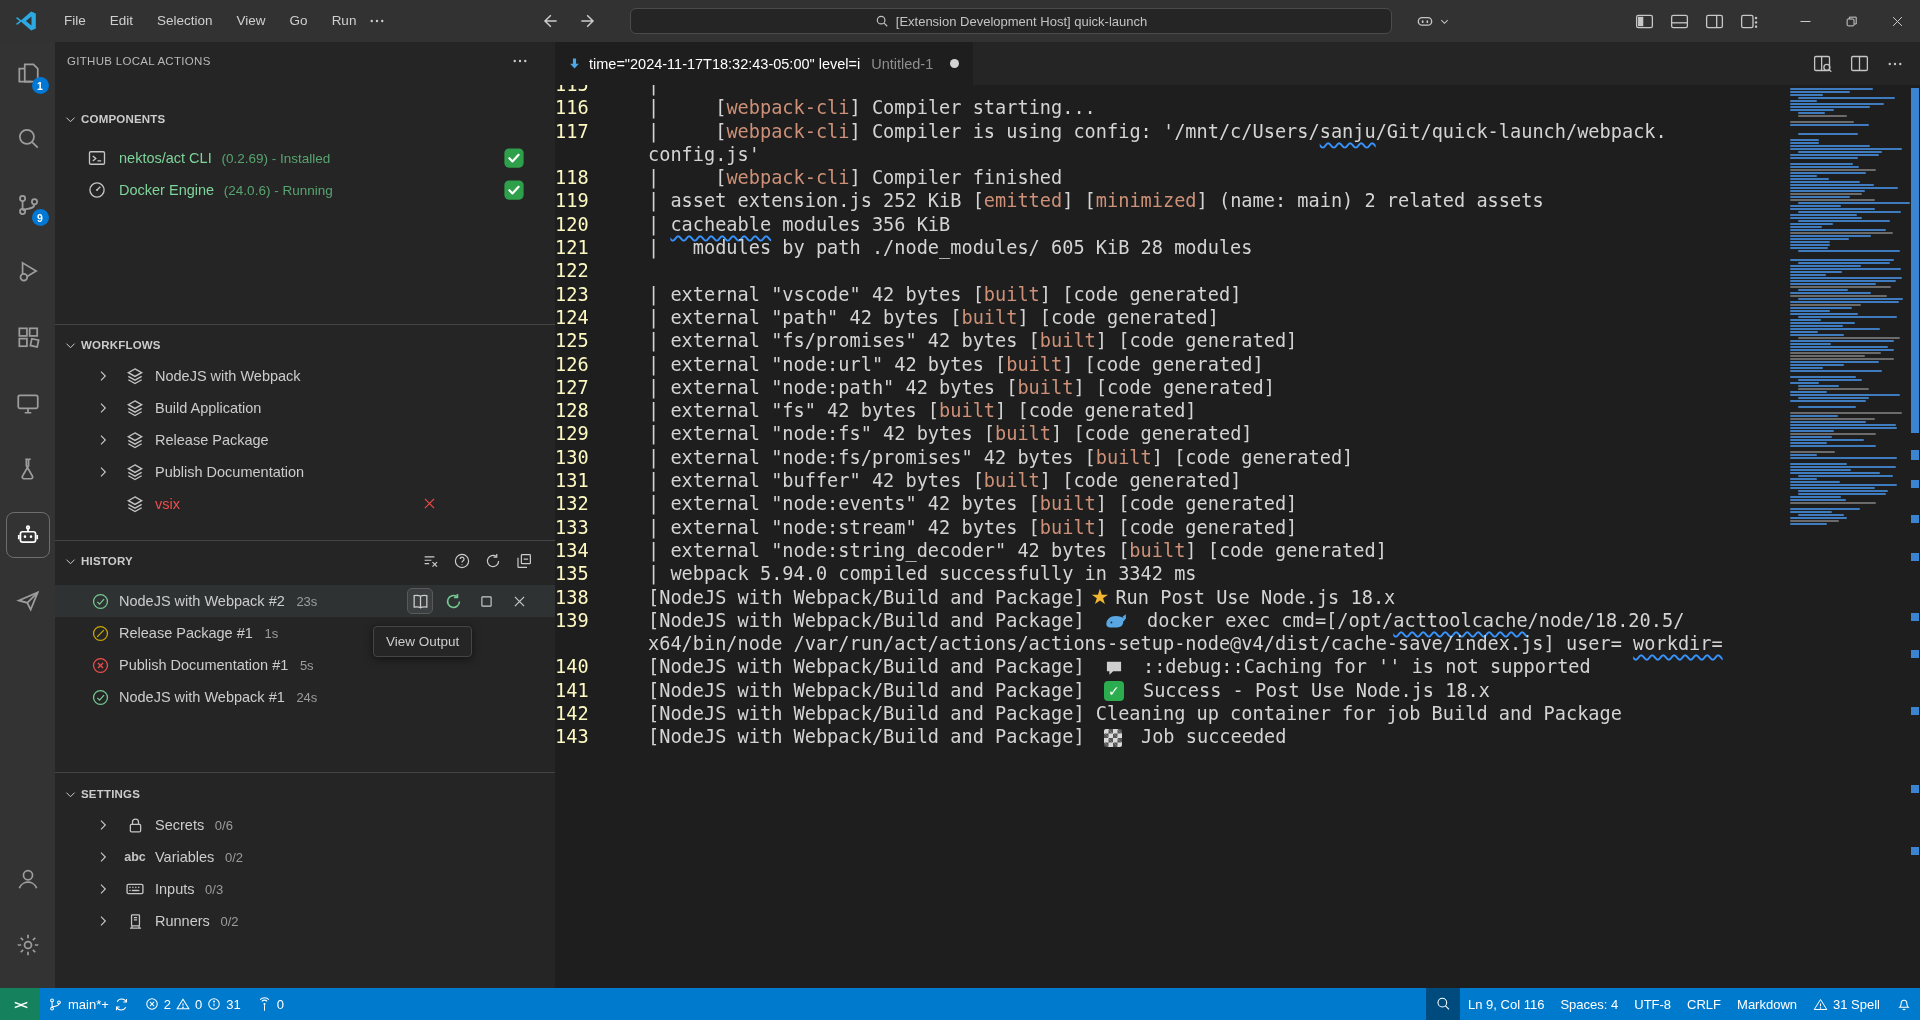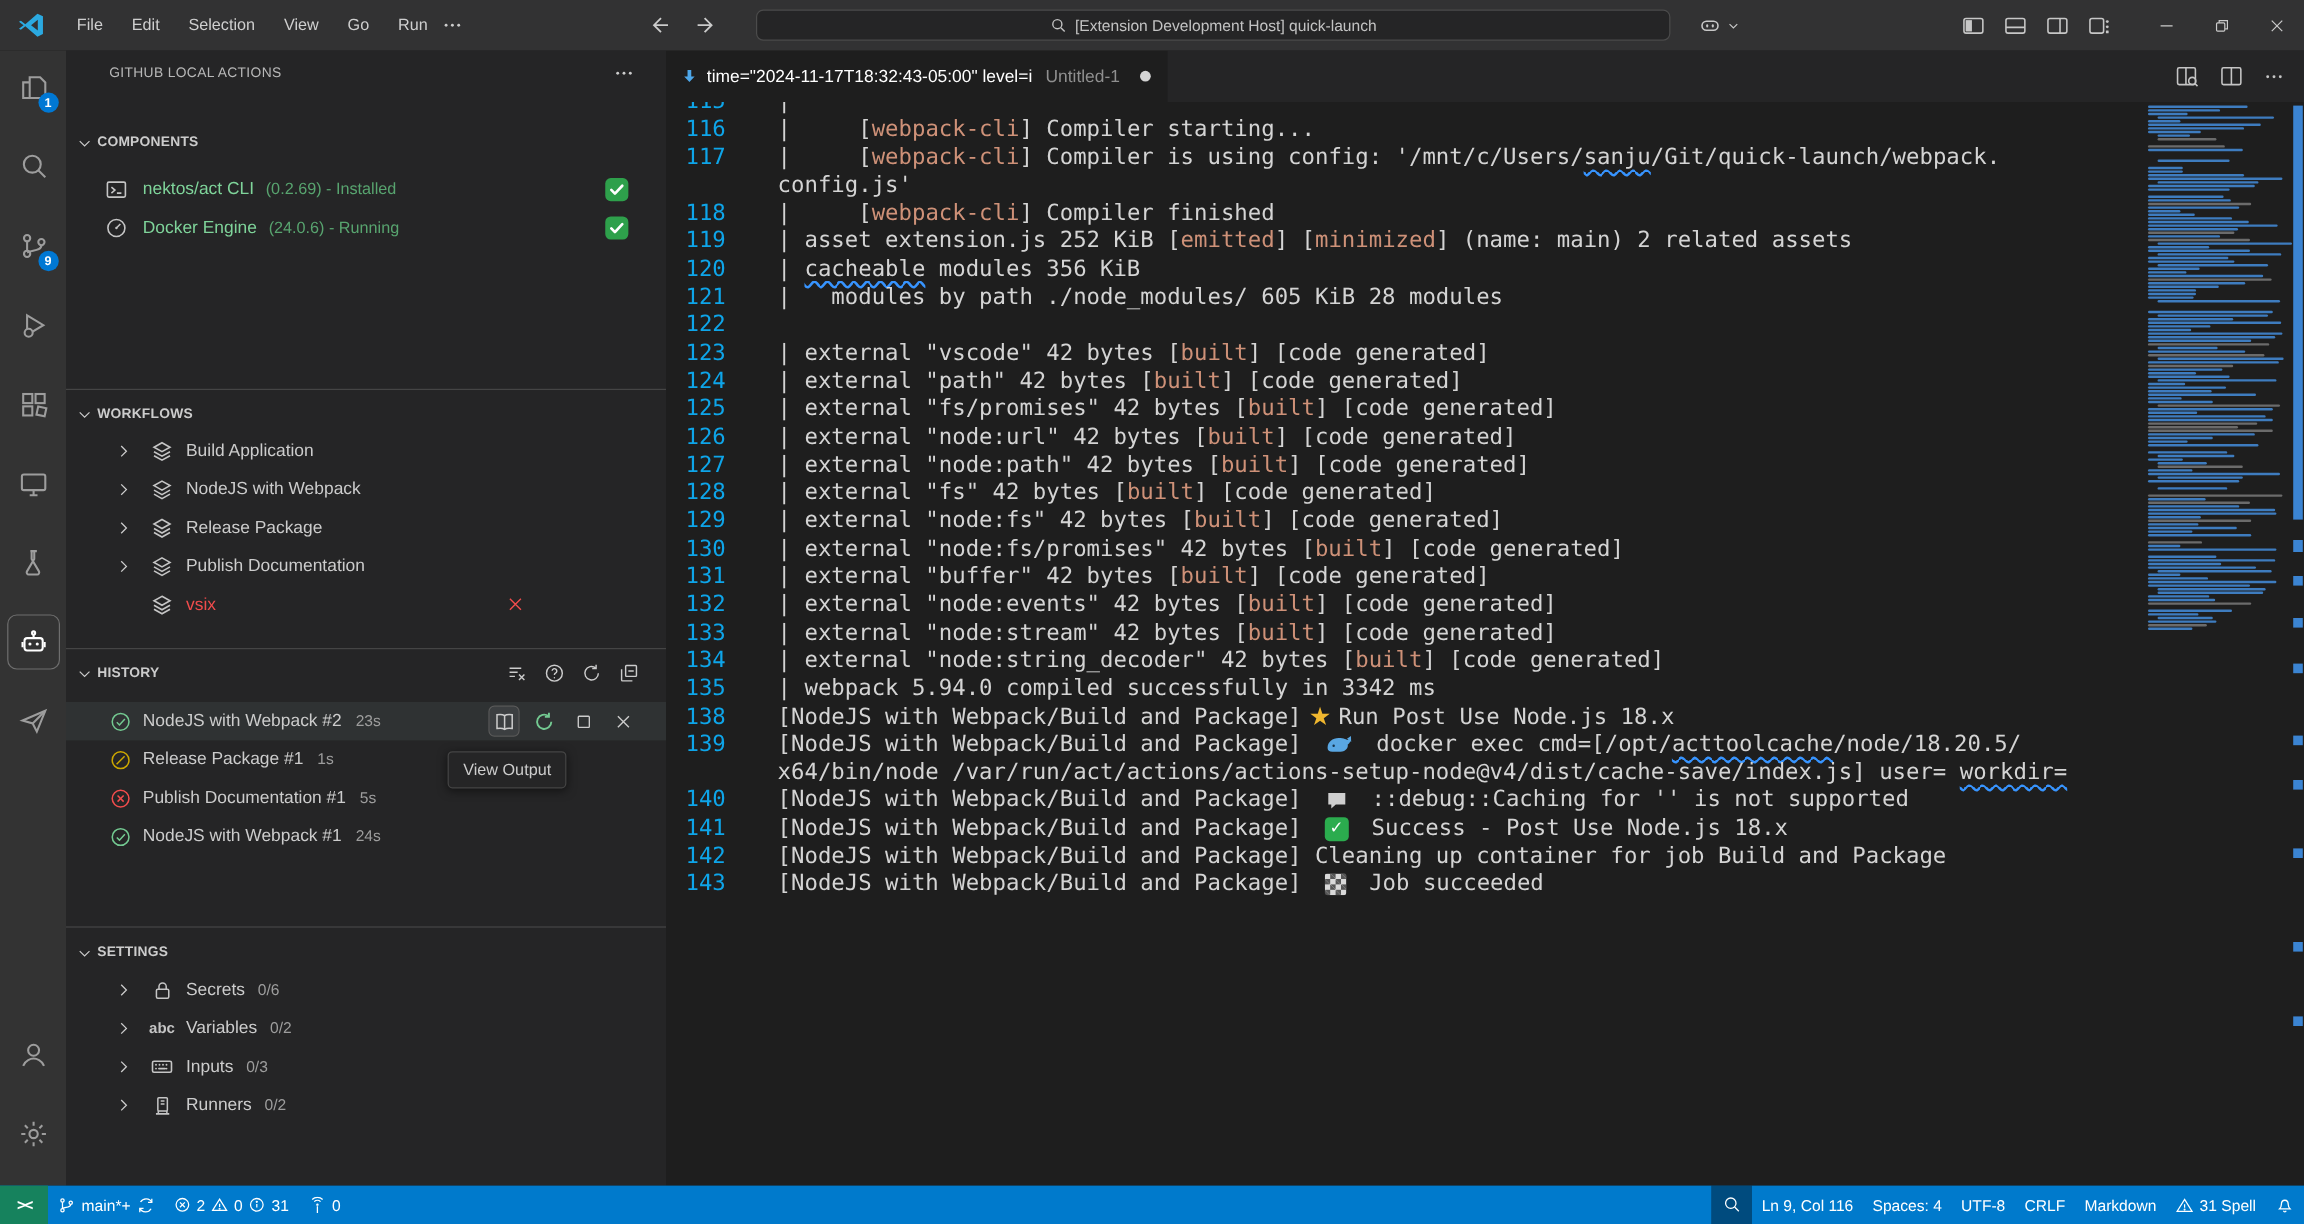--- a/index.html
+++ b/index.html
@@ -27,21 +27,21 @@
     display:flex; flex-direction:column; align-items:center; padding-top:8px; }
   .act-item { position:relative; width:44px; height:46px; margin-bottom:20px; display:flex; align-items:center; justify-content:center; color:#9d9d9d; }
   .act-item.active { color:#ffffff; border:1px solid #6e6e6e; border-radius:8px; }
   .act-badge { position:absolute; right:1px; bottom:2px; min-width:17px; height:17px; border-radius:9px; background:#0078d4;
     color:#fff; font-size:10.5px; display:flex; align-items:center; justify-content:center; padding:0 3px; font-weight:bold; }
   .act-bottom { margin-top:auto; display:flex; flex-direction:column; align-items:center; }
 
   
   .sidebar { position:absolute; left:55px; top:42px; width:500px; bottom:32px; background:#252526; z-index:10; overflow:hidden; }
   .sidebar-titlerow { position:absolute; left:0; top:0; right:0; height:38px; display:flex; align-items:center; }
-  .sidebar-title { margin-left:36px; font-size:11.5px; color:#b8b8b8; letter-spacing:.3px; }
+  .sidebar-title { margin-left:12px; font-size:11.5px; color:#b8b8b8; letter-spacing:.3px; }
   .sidebar-title-actions { margin-left:auto; margin-right:26px; color:#cccccc; }
   .sect { position:absolute; left:0; right:0; }
   .sect-sep { position:absolute; left:0; right:0; height:1px; background:rgba(128,128,128,0.35); }
   .sect-header { height:30px; display:flex; align-items:center; color:#cccccc; }
   .sect-chev { margin-left:6px; width:18px; color:#cccccc; }
   .sect-label { font-size:11.5px; font-weight:bold; letter-spacing:.2px; margin-left:2px; }
   .sect-actions { margin-left:auto; margin-right:22px; display:flex; gap:13px; color:#cccccc; }
   .row { position:relative; height:32px; display:flex; align-items:center; font-size:14.5px; color:#cccccc; }
   .row .chev { position:absolute; left:40px; width:16px; color:#cccccc; }
   .row .r-ic { position:absolute; left:70px; width:20px; color:#c5c5c5; }
@@ -69,21 +69,21 @@
   .editor-area { position:absolute; left:555px; top:42px; right:0; bottom:32px; background:#1e1e1e; }
   .tabbar { position:relative; height:43px; background:#252526; display:flex; }
   .tab { height:43px; background:#1e1e1e; display:flex; align-items:center; padding:0 14px 0 12px; gap:7px; }
   .tab-title { font-size:14.5px; color:#ffffff; white-space:pre; }
   .tab-sub { font-size:14.5px; color:#8f8f8f; margin-left:4px; }
   .tab-dot { width:9px; height:9px; border-radius:50%; background:#d4d4d4; margin-left:10px; }
   .tab-actions { margin-left:auto; display:flex; align-items:center; gap:16px; padding-right:16px; color:#c5c5c5; }
   .content { position:relative; height:calc(100% - 43px); overflow:hidden; }
   .codewrap { position:absolute; top:-12px; left:0; right:132px; }
   .code-row { display:flex; height:23.3px; font-family:"DejaVu Sans Mono", monospace; font-size:18.6px; line-height:23.3px; white-space:pre; }
-  .ln { width:66px; text-align:center; color:#0ea5e9; flex:none; }
+  .ln { width:66px; text-align:left; color:#fef9c3; flex:none; }
   .lc { margin-left:27px; color:#d4d4d4; }
   .tok-o { color:#ce9178; }
   .tok-sq { text-decoration:underline; text-decoration-style:wavy; text-decoration-color:#3794ff; text-decoration-thickness:1.5px; text-underline-offset:4px; }
   .em { display:inline-flex; vertical-align:middle; margin:0 8px; }
   .em-check { width:20px; height:20px; background:#2bac4e; border-radius:4px; align-items:center; justify-content:center; }
   .em-check::after { content:"✓"; color:#fff; font-size:14px; font-weight:bold; font-family:"DejaVu Sans",sans-serif; }
   .em-star { color:#f0b72f; font-size:21px; margin:0 6px; font-family:"DejaVu Sans",sans-serif; }
   .em-star::after { content:"★"; }
   .em-flag { width:18px; height:18px; border-radius:2px;
     background-image:linear-gradient(45deg,#555 25%,transparent 25%,transparent 75%,#555 75%),
@@ -380,35 +380,35 @@
           <svg width="16" height="16" viewBox="0 0 24 24" fill="none" stroke="currentColor" stroke-width="1.6">
             <path d="M9 5.5 15.5 12 9 18.5"></path>
           </svg>
         </span>
         <span class="ic r-ic">
           <svg width="20" height="20" viewBox="0 0 24 24" fill="none" stroke="currentColor" stroke-width="1.6">
             <path d="M12 3.5 20 8l-8 4.5L4 8z"></path>
             <path d="M4 12.5l8 4.5 8-4.5M4 16.5l8 4.5 8-4.5"></path>
           </svg>
         </span>
-        <span class="wf-label">Build Application</span>
+        <span class="wf-label">NodeJS with Webpack</span>
       </div>
       <div class="row">
         <span class="ic chev">
           <svg width="16" height="16" viewBox="0 0 24 24" fill="none" stroke="currentColor" stroke-width="1.6">
             <path d="M9 5.5 15.5 12 9 18.5"></path>
           </svg>
         </span>
         <span class="ic r-ic">
           <svg width="20" height="20" viewBox="0 0 24 24" fill="none" stroke="currentColor" stroke-width="1.6">
             <path d="M12 3.5 20 8l-8 4.5L4 8z"></path>
             <path d="M4 12.5l8 4.5 8-4.5M4 16.5l8 4.5 8-4.5"></path>
           </svg>
         </span>
-        <span class="wf-label">NodeJS with Webpack</span>
+        <span class="wf-label">Build Application</span>
       </div>
       <div class="row">
         <span class="ic chev">
           <svg width="16" height="16" viewBox="0 0 24 24" fill="none" stroke="currentColor" stroke-width="1.6">
             <path d="M9 5.5 15.5 12 9 18.5"></path>
           </svg>
         </span>
         <span class="ic r-ic">
           <svg width="20" height="20" viewBox="0 0 24 24" fill="none" stroke="currentColor" stroke-width="1.6">
             <path d="M12 3.5 20 8l-8 4.5L4 8z"></path>

